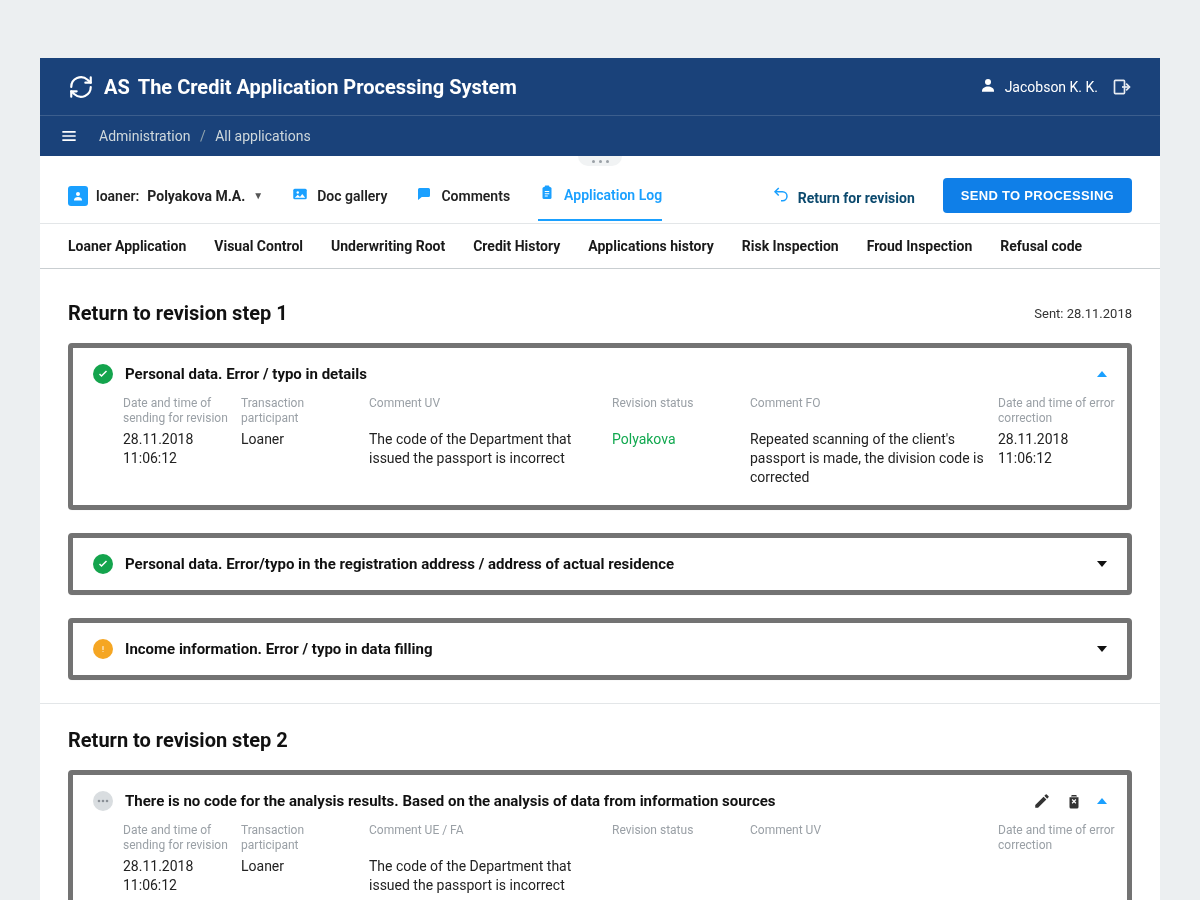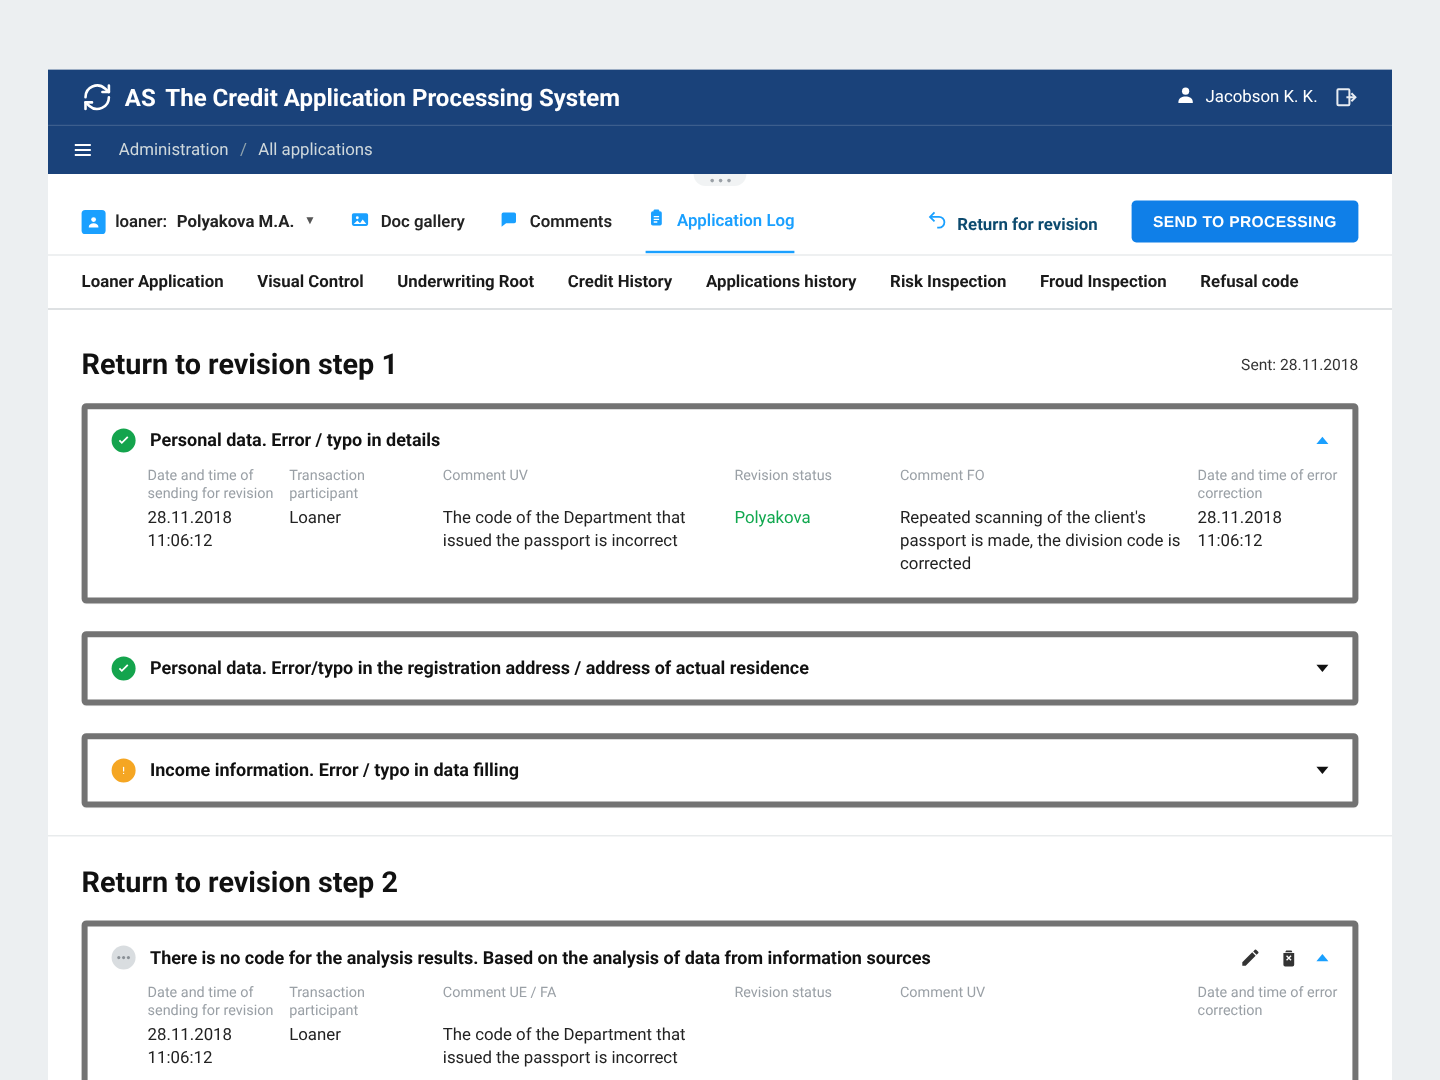--- a/index.html
+++ b/index.html
@@ -14,21 +14,21 @@
     margin: 58px auto 0;
     background: #fff;
   }
   
   .topbar {
     background: #1a427a;
     color: #fff;
     display: flex;
     align-items: center;
     padding: 0 28px;
-    height: 47px;
+    height: 58px;
     border-bottom: 1px solid rgba(255,255,255,.15);
   }
   .logo-wrap { display: flex; align-items: center; gap: 10px; }
   .logo-icon svg { display: block; }
   .title-wrap { display: flex; align-items: baseline; gap: 8px; font-weight: 700; }
   .title-as { font-size: 20px; }
   .title-long { font-size: 20px; font-weight: 700; }
   .topbar-right { margin-left: auto; display: flex; align-items: center; gap: 14px; }
   .user-chip { display: flex; align-items: center; gap: 8px; font-size: 14px; }
   .exit-icon { opacity: .9; }
@@ -78,21 +78,21 @@
   .tabs-row {
     display:flex; gap: 28px; padding: 14px 28px 14px; border-bottom: 2px solid #1a1a1a20;
     border-bottom: 1px solid #c9ced1;
     align-items: flex-end;
   }
   .tabs-row .tab { font-weight:700; color:#1a1a1a; cursor:pointer; }
 
   
   .content { padding: 24px 28px 0 28px; }
   .section-head { display:flex; align-items:center; justify-content:space-between; margin: 8px 0 18px; }
-  .section-title { font-size: 24px; font-weight:700; color:#111; }
+  .section-title { font-size: 20px; font-weight:700; color:#111; }
   .sent-label { font-size: 13px; color:#333; }
 
   .card {
     border:5px solid #737373; border-radius:4px; background:#fff; margin-bottom: 23px;
     box-shadow: 0 1px 0 rgba(0,0,0,.02);
   }
   .card.collapsed { padding: 16px 20px; }
   .c-head { display:flex; align-items:center; gap:12px; }
   .c-title { font-weight:700; font-size:15px; color:#111; }
   .c-head-right { margin-left:auto; display:flex; align-items:center; gap:14px; }

